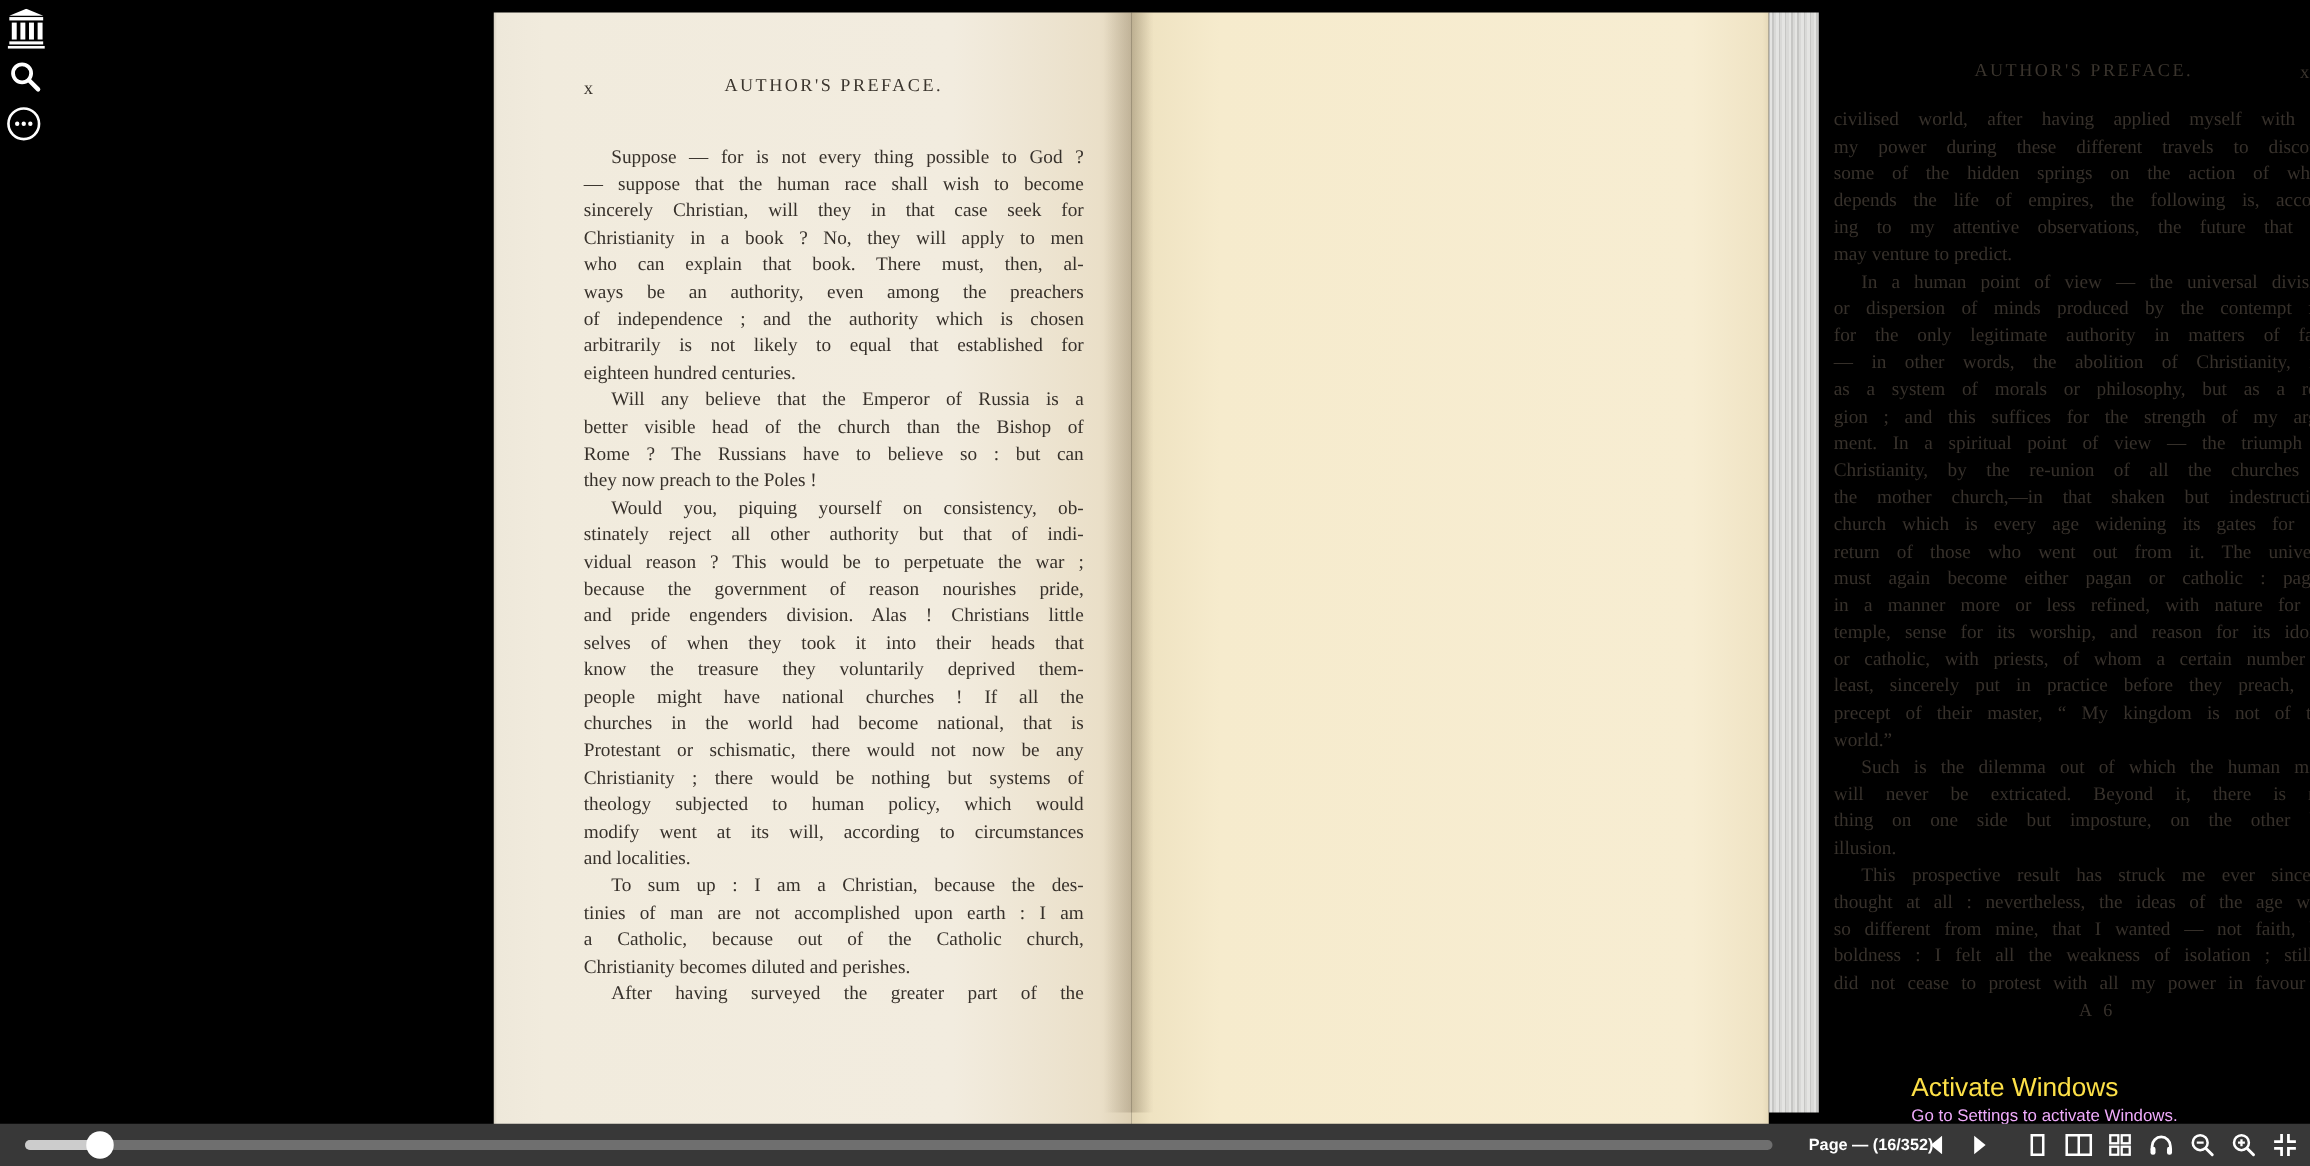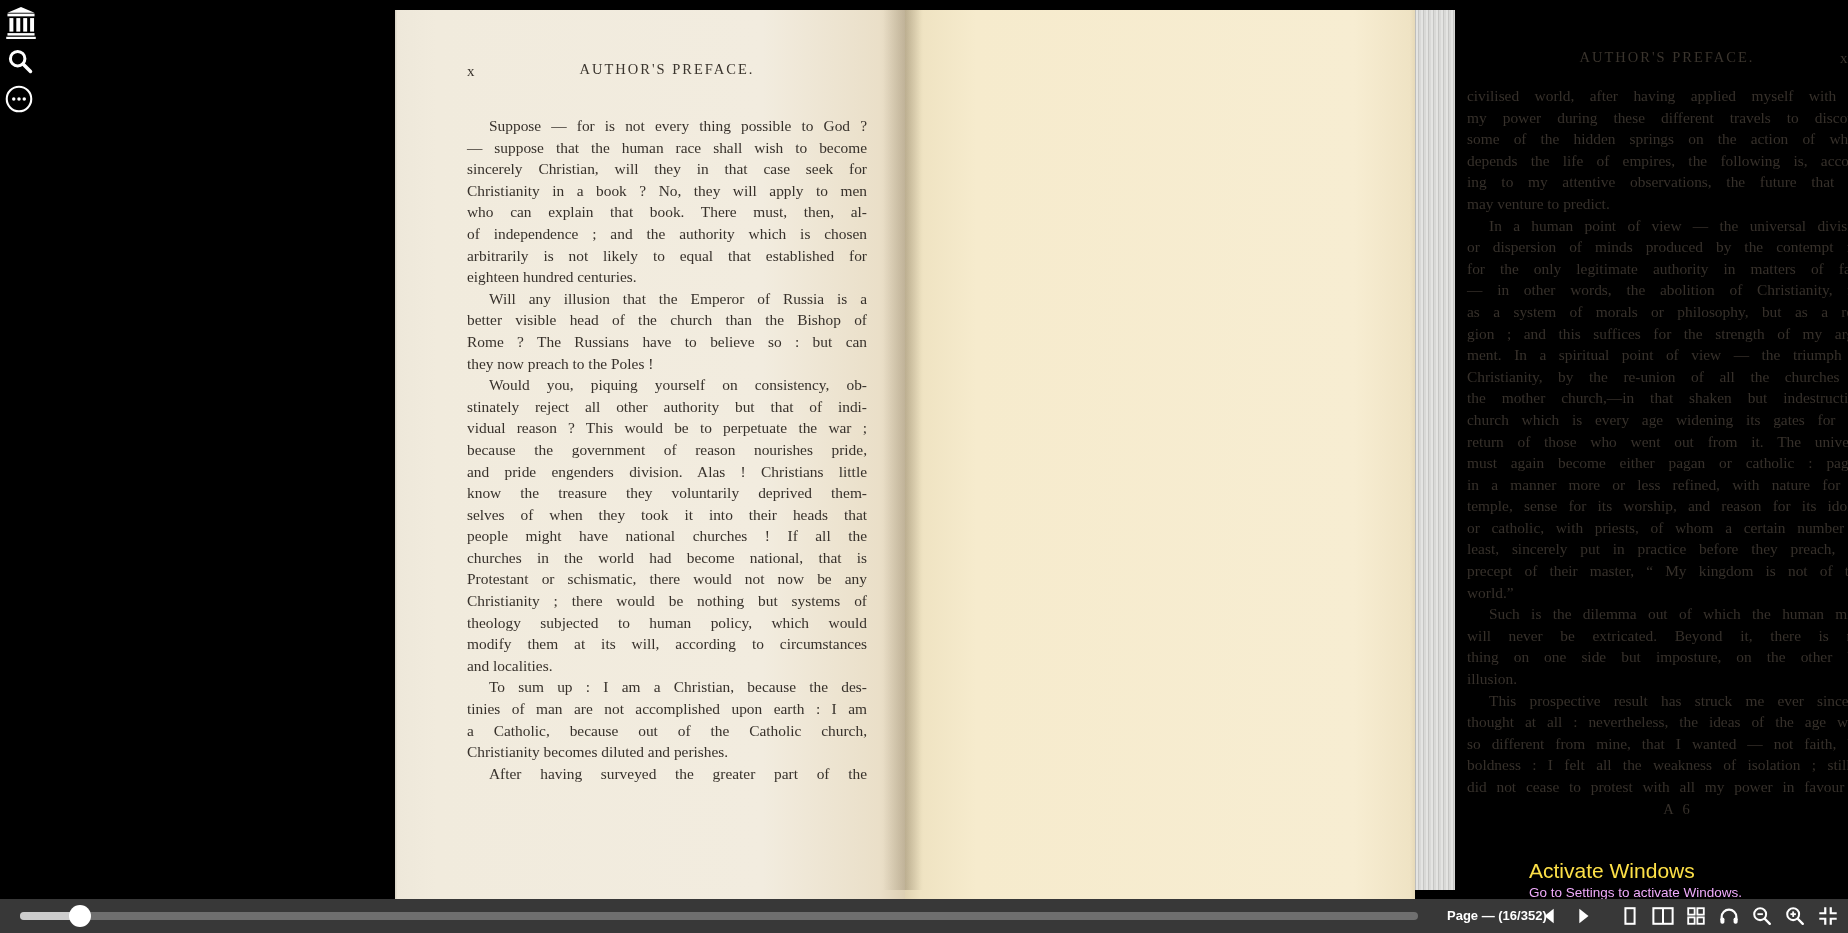--- a/index.html
+++ b/index.html
@@ -101,44 +101,45 @@
     <div class="page page-left">
       <div class="folio folio-left">x</div>
       <div class="running-head head-left">AUTHOR'S PREFACE.</div>
       <div class="textcol text-left">
           <div>
             <div class="bline jfy indent">Suppose — for is not every thing possible to God ?</div>
             <div class="bline jfy">— suppose that the human race shall wish to become</div>
             <div class="bline jfy">sincerely Christian, will they in that case seek for</div>
             <div class="bline jfy">Christianity in a book ?  No, they will apply to men</div>
             <div class="bline jfy">who can explain that book.  There must, then, al-</div>
+            <div class="bline jfy">ways be an authority, even among the preachers</div>
             <div class="bline jfy">of independence ; and the authority which is chosen</div>
             <div class="bline jfy">arbitrarily is not likely to equal that established for</div>
             <div class="bline">eighteen hundred centuries.</div>
           </div>
           <div>
-            <div class="bline jfy indent">Will any illusion that the Emperor of Russia is a</div>
+            <div class="bline jfy indent">Will any believe that the Emperor of Russia is a</div>
             <div class="bline jfy">better visible head of the church than the Bishop of</div>
             <div class="bline jfy">Rome ?  The Russians have to believe so : but can</div>
             <div class="bline">they now preach to the Poles !</div>
           </div>
           <div>
             <div class="bline jfy indent">Would you, piquing yourself on consistency, ob-</div>
             <div class="bline jfy">stinately reject all other authority but that of indi-</div>
             <div class="bline jfy">vidual reason ? This would be to perpetuate the war ;</div>
             <div class="bline jfy">because the government of reason nourishes pride,</div>
             <div class="bline jfy">and pride engenders division.  Alas ! Christians little</div>
+            <div class="bline jfy">selves of when they took it into their heads that</div>
             <div class="bline jfy">know the treasure they voluntarily deprived them-</div>
-            <div class="bline jfy">selves of when they took it into their heads that</div>
             <div class="bline jfy">people might have national churches !  If all the</div>
             <div class="bline jfy">churches in the world had become national, that is</div>
             <div class="bline jfy">Protestant or schismatic, there would not now be any</div>
             <div class="bline jfy">Christianity ; there would be nothing but systems of</div>
             <div class="bline jfy">theology subjected to human policy, which would</div>
-            <div class="bline jfy">modify them at its will, according to circumstances</div>
+            <div class="bline jfy">modify went at its will, according to circumstances</div>
             <div class="bline">and localities.</div>
           </div>
           <div>
             <div class="bline jfy indent">To sum up : I am a Christian, because the des-</div>
             <div class="bline jfy">tinies of man are not accomplished upon earth : I am</div>
             <div class="bline jfy">a Catholic, because out of the Catholic church,</div>
             <div class="bline">Christianity becomes diluted and perishes.</div>
           </div>
           <div>
             <div class="bline jfy indent">After having surveyed the greater part of the</div>

